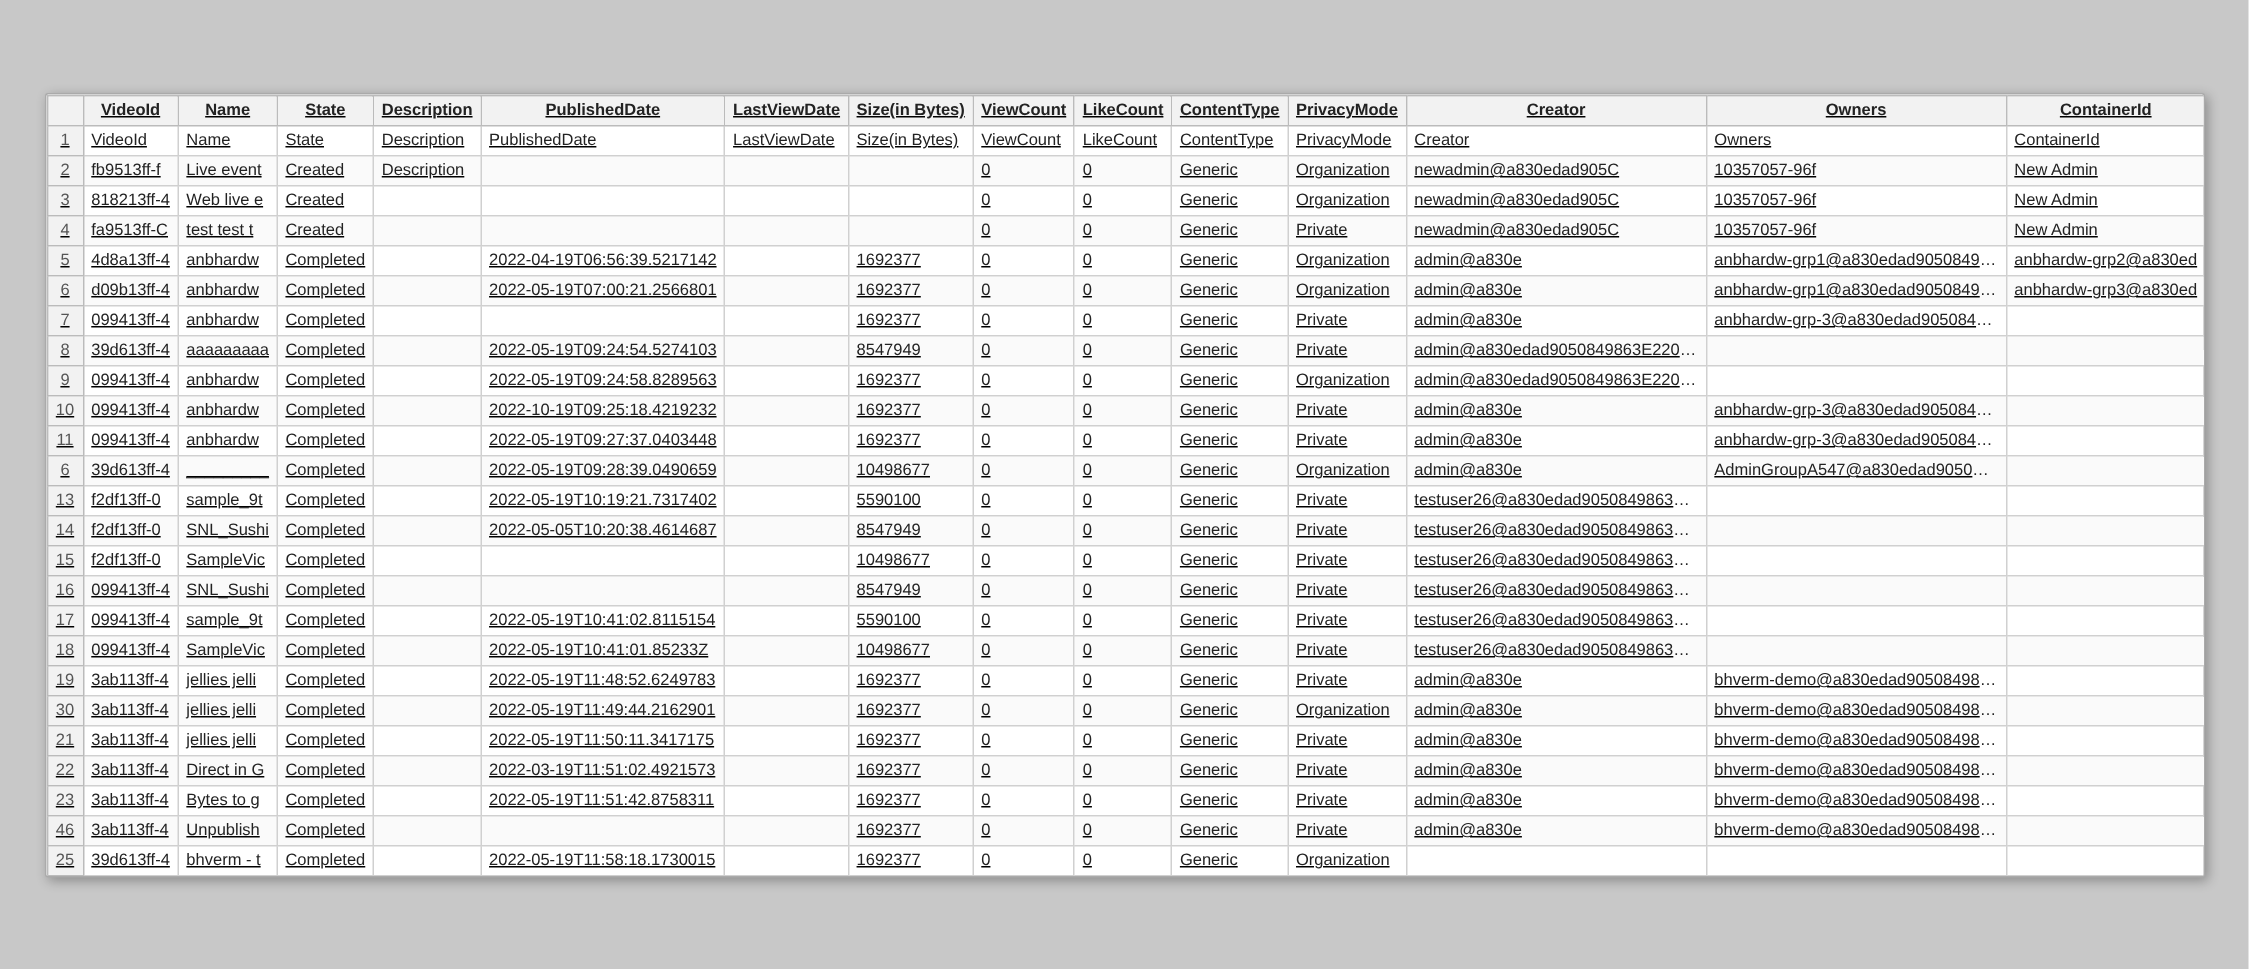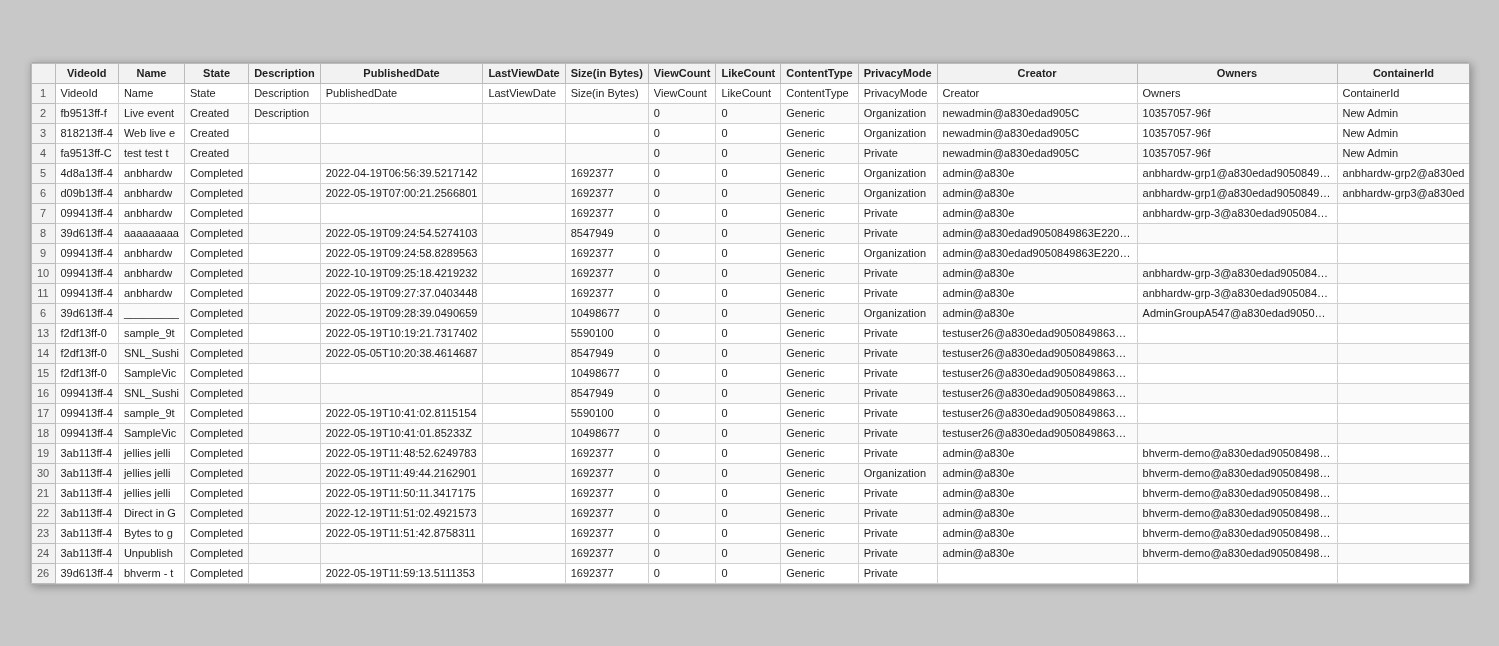--- a/index.html
+++ b/index.html
@@ -22,20 +22,21 @@
       border-radius: 2px;
     }
     .spreadsheet-wrapper {
       overflow: auto;
       max-height: 620px;
     }
     table {
       border-collapse: collapse;
       width: max-content;
       font-size: 11px;
+      text-decoration: underline;
     }
     th, td {
       border: 1px solid #d0d0d0;
       padding: 2px 5px;
       white-space: nowrap;
       max-width: 200px;
       overflow: hidden;
       text-overflow: ellipsis;
       height: 20px;
       color: #222;
@@ -453,21 +454,21 @@
             <td title="admin@a830e">admin@a830e</td>
             <td title="bhverm-demo@a830edad9050849863E22033000.onmicrosoft.com">bhverm-demo@a830edad9050849863E22033000.onmicrosoft.com</td>
             <td title=""></td>
           </tr>
           <tr>
             <td class="row-header" title="22">22</td>
             <td title="3ab113ff-4">3ab113ff-4</td>
             <td title="Direct in G">Direct in G</td>
             <td title="Completed">Completed</td>
             <td title=""></td>
-            <td title="2022-05-19T11:51:02.4921573">2022-12-19T11:51:02.4921573</td>
+            <td title="2022-05-19T11:51:02.4921573">2022-03-19T11:51:02.4921573</td>
             <td title=""></td>
             <td title="1692377">1692377</td>
             <td title="0">0</td>
             <td title="0">0</td>
             <td title="Generic">Generic</td>
             <td title="Private">Private</td>
             <td title="admin@a830e">admin@a830e</td>
             <td title="bhverm-demo@a830edad9050849863E22033000.onmicrosoft.com">bhverm-demo@a830edad9050849863E22033000.onmicrosoft.com</td>
             <td title=""></td>
           </tr>
@@ -482,49 +483,49 @@
             <td title="1692377">1692377</td>
             <td title="0">0</td>
             <td title="0">0</td>
             <td title="Generic">Generic</td>
             <td title="Private">Private</td>
             <td title="admin@a830e">admin@a830e</td>
             <td title="bhverm-demo@a830edad9050849863E22033000.onmicrosoft.com">bhverm-demo@a830edad9050849863E22033000.onmicrosoft.com</td>
             <td title=""></td>
           </tr>
           <tr>
-            <td class="row-header" title="24">24</td>
+            <td class="row-header" title="24">46</td>
             <td title="3ab113ff-4">3ab113ff-4</td>
             <td title="Unpublish">Unpublish</td>
             <td title="Completed">Completed</td>
             <td title=""></td>
             <td title=""></td>
             <td title=""></td>
             <td title="1692377">1692377</td>
             <td title="0">0</td>
             <td title="0">0</td>
             <td title="Generic">Generic</td>
             <td title="Private">Private</td>
             <td title="admin@a830e">admin@a830e</td>
             <td title="bhverm-demo@a830edad9050849863E22033000.onmicrosoft.com">bhverm-demo@a830edad9050849863E22033000.onmicrosoft.com</td>
             <td title=""></td>
           </tr>
           <tr>
-            <td class="row-header" title="26">26</td>
+            <td class="row-header" title="25">25</td>
             <td title="39d613ff-4">39d613ff-4</td>
             <td title="bhverm - t">bhverm - t</td>
             <td title="Completed">Completed</td>
             <td title=""></td>
-            <td title="2022-05-19T11:59:13.5111353">2022-05-19T11:59:13.5111353</td>
-            <td title=""></td>
-            <td title="1692377">1692377</td>
-            <td title="0">0</td>
-            <td title="0">0</td>
-            <td title="Generic">Generic</td>
-            <td title="Private">Private</td>
+            <td title="2022-05-19T11:58:18.1730015">2022-05-19T11:58:18.1730015</td>
+            <td title=""></td>
+            <td title="1692377">1692377</td>
+            <td title="0">0</td>
+            <td title="0">0</td>
+            <td title="Generic">Generic</td>
+            <td title="Organization">Organization</td>
             <td title=""></td>
             <td title=""></td>
             <td title=""></td>
           </tr>
         </tbody>
     </table>
   </div>
 </div>
 
 </body></html>

